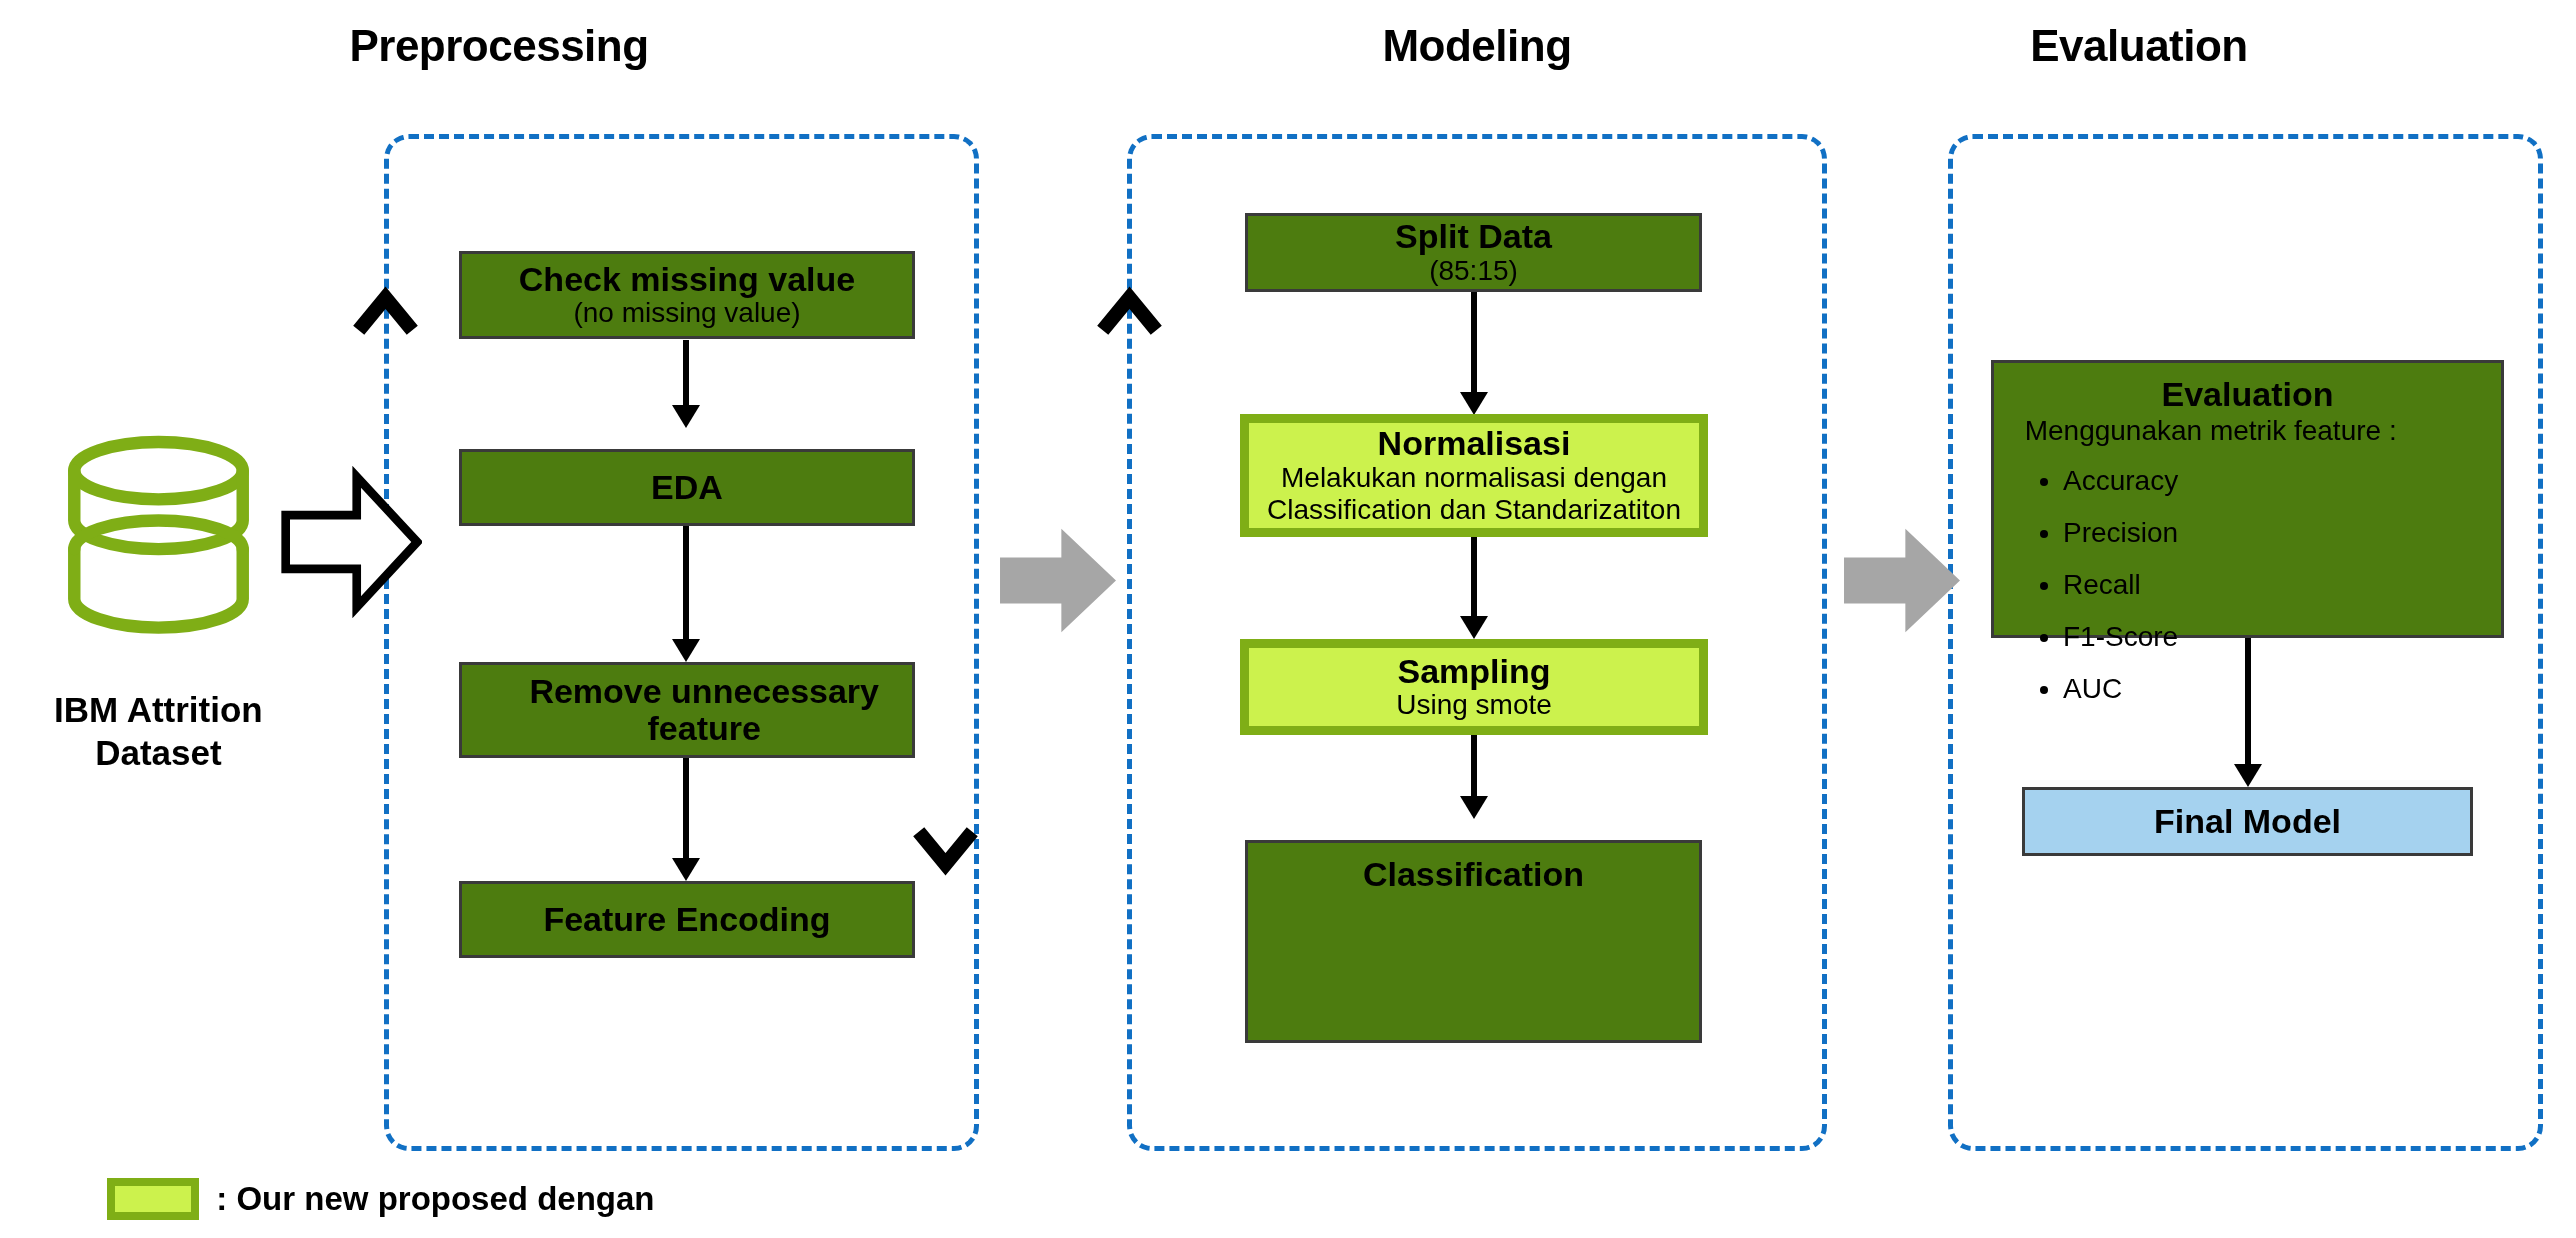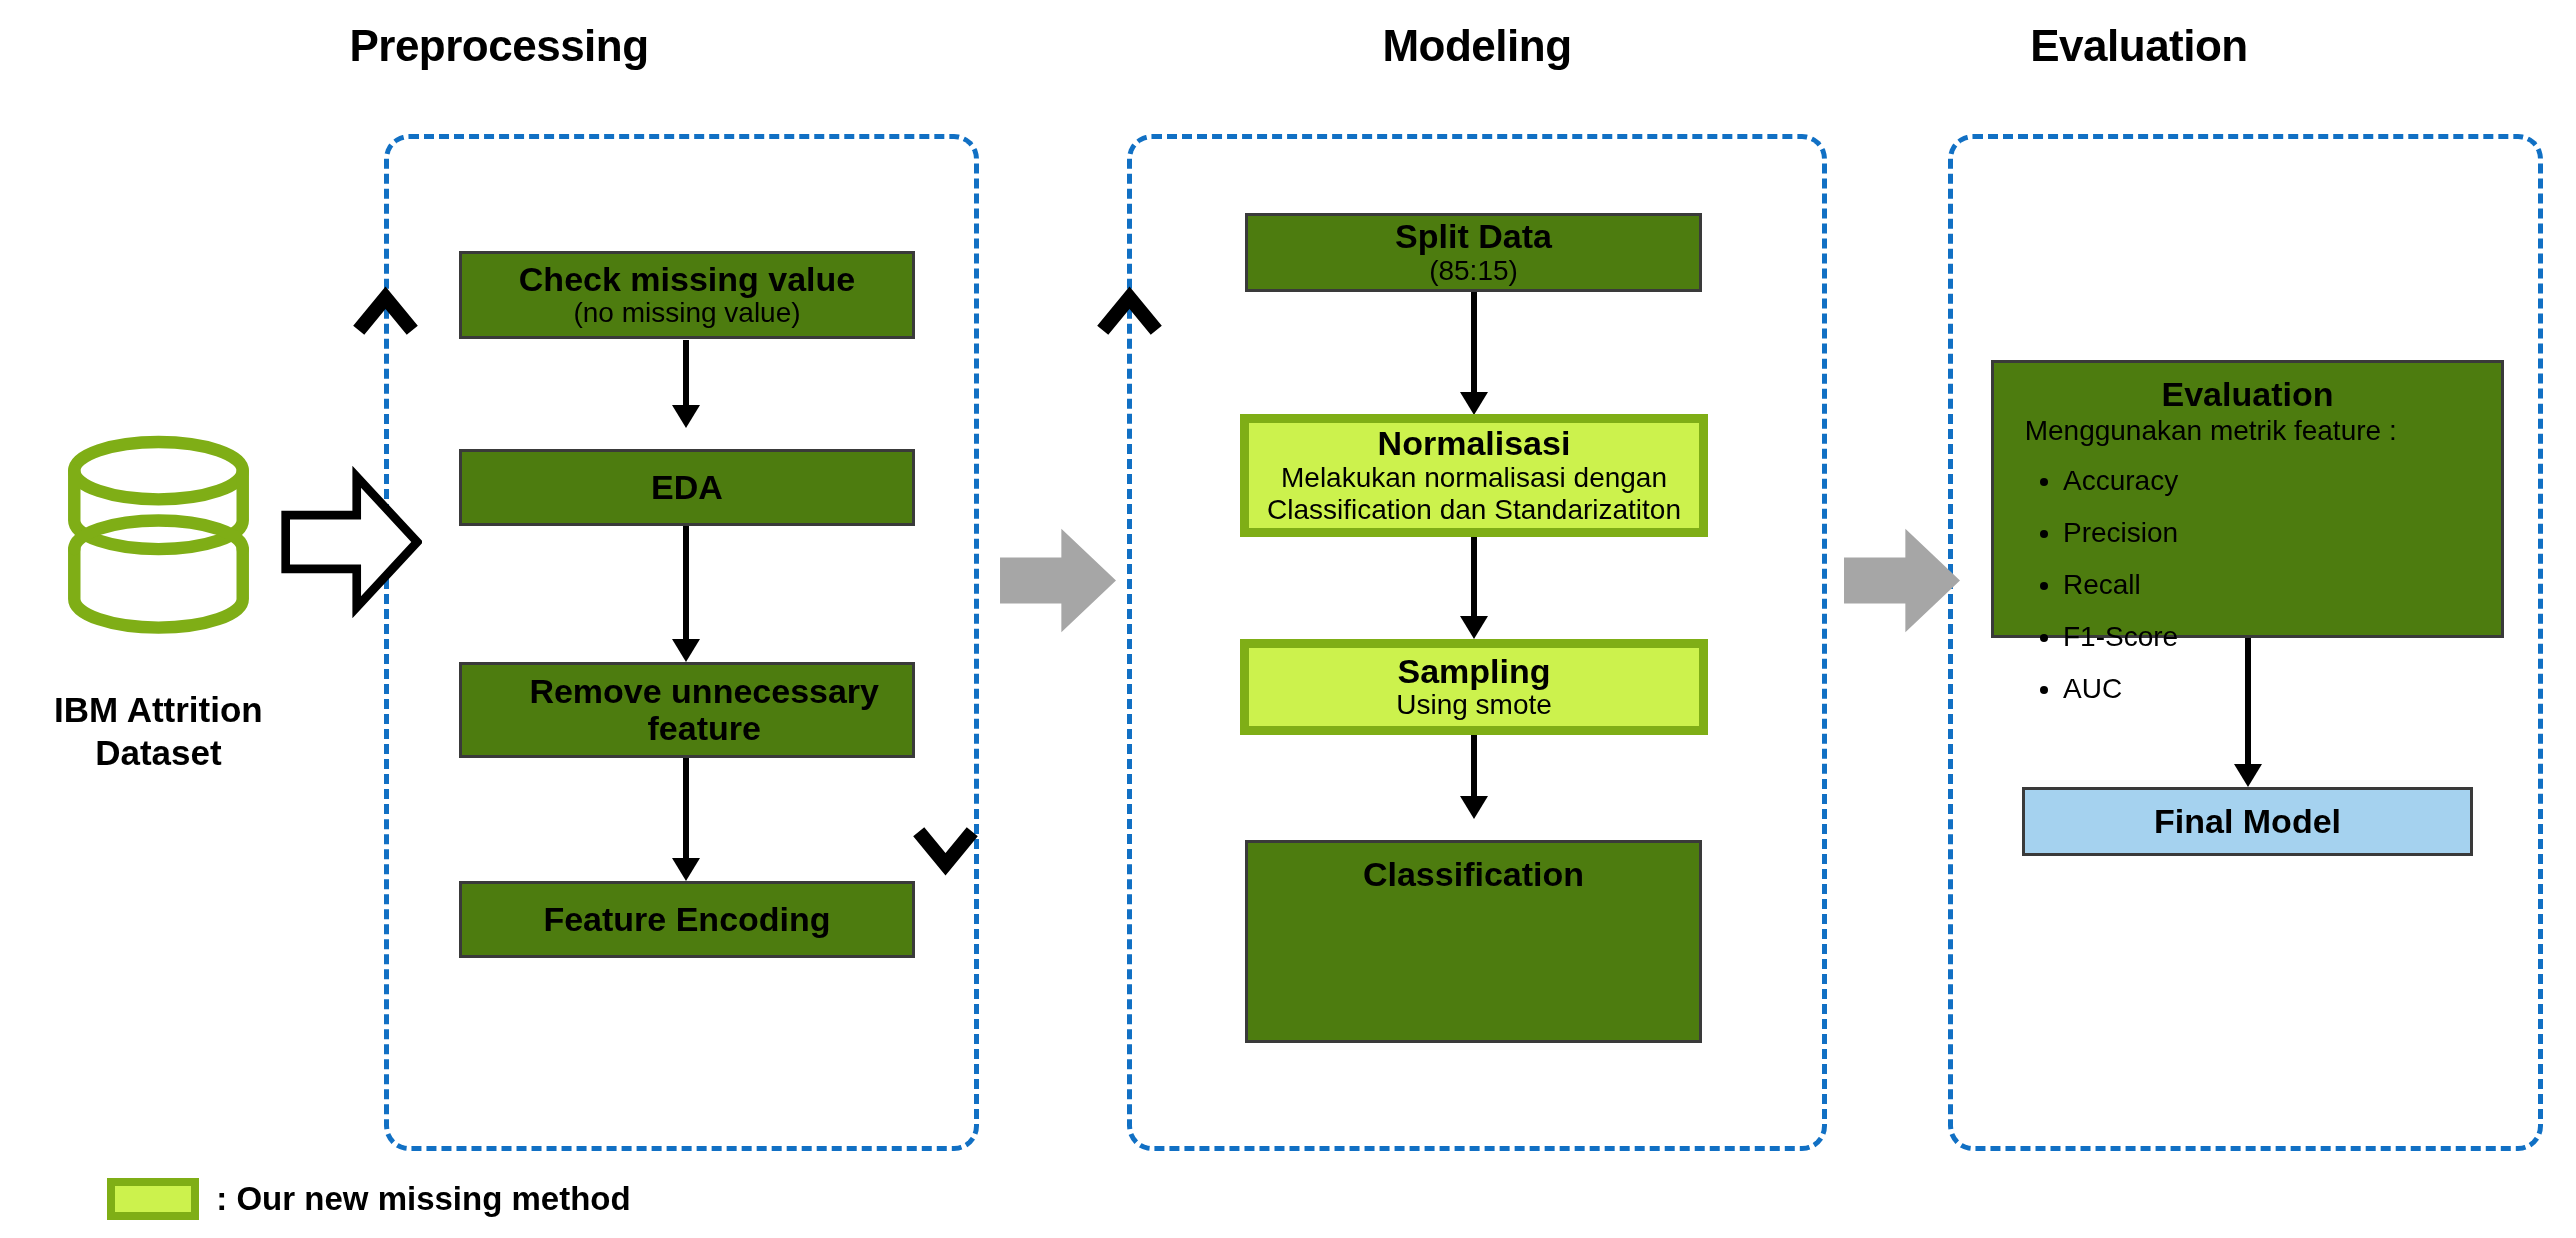--- a/index.html
+++ b/index.html
@@ -325,17 +325,17 @@
     <div class="shaft" style="height:126px;"></div>
     <div class="head" style="top:126px;"></div>
   </div>
 
   <div class="pbox blue" style="left:2022px; top:787px; width:451px; height:69px;">
     <div class="ttl">Final Model</div>
   </div>
 
   <div class="legend" style="left:107px; top:1178px;">
     <div class="swatch"></div>
-    <div class="legend-text">: Our new missing method</div>
+    <div class="legend-text">: Our new proposed dengan</div>
   </div>
 
 </div>
 
 
 </body></html>

